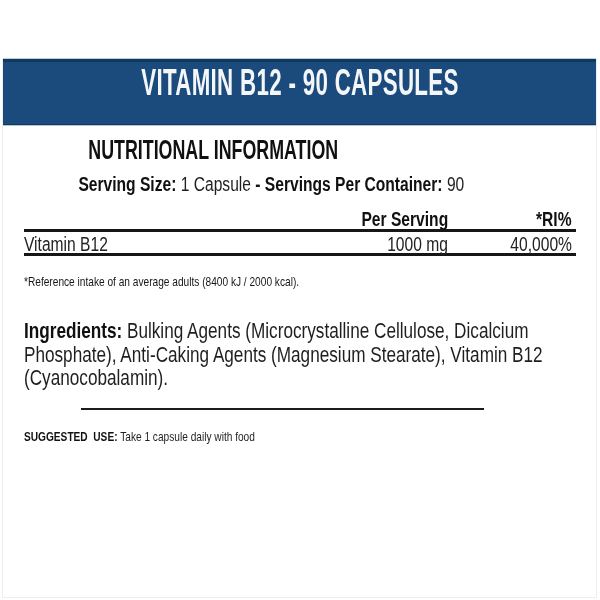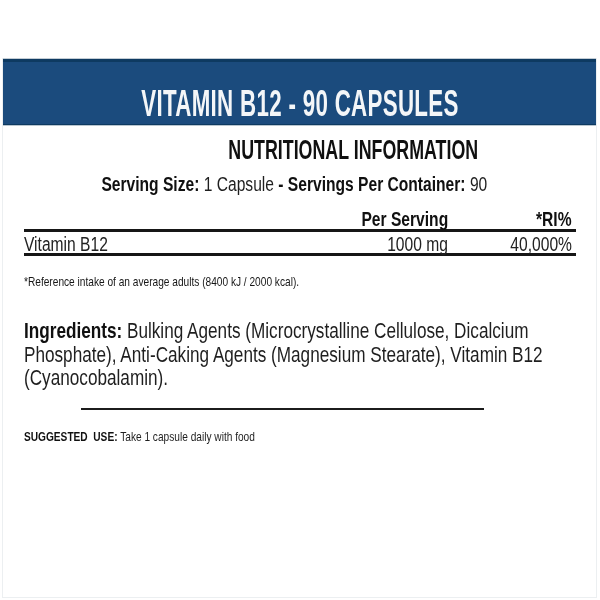--- a/index.html
+++ b/index.html
@@ -30,21 +30,21 @@
     width: 100%;
     height: 68px;
     background: linear-gradient(
       to bottom,
       #0e3a61 0px, #0e3a61 3px,
       #1b4b7d 3px, #1b4b7d 65px,
       #0e3a61 65px, #0e3a61 68px);
     border-top: 1px solid #c3cdd5;
     border-bottom: 1px solid #b9c6d0;
     display: flex;
-    align-items: flex-end;
+    align-items: flex-start;
     justify-content: center;
     padding-top: 3px;
   }
   .product-title {
     color: #f4f6f8;
     font-weight: bold;
     font-size: 36px;
     white-space: pre;
     display: inline-block;
     transform: scaleX(0.62);
@@ -53,21 +53,21 @@
   }
 
   .content {
     position: relative;
     padding: 0 20px 0 21px; 
   }
 
   .center-row {
     width: 518px;           
     display: flex;
-    justify-content: flex-end;
+    justify-content: flex-start;
   }
 
   .cond   { display: inline-block; transform: scaleX(0.78); transform-origin: 0 50%;   white-space: pre; }
   .cond-c { display: inline-block; transform: scaleX(0.78); transform-origin: 50% 50%; white-space: pre; }
   .cond-r { display: inline-block; transform: scaleX(0.78); transform-origin: 100% 50%; white-space: pre; }
 
   .nutrition-heading {
     margin-top: 11px;
     line-height: 26px;
     font-size: 27px;

